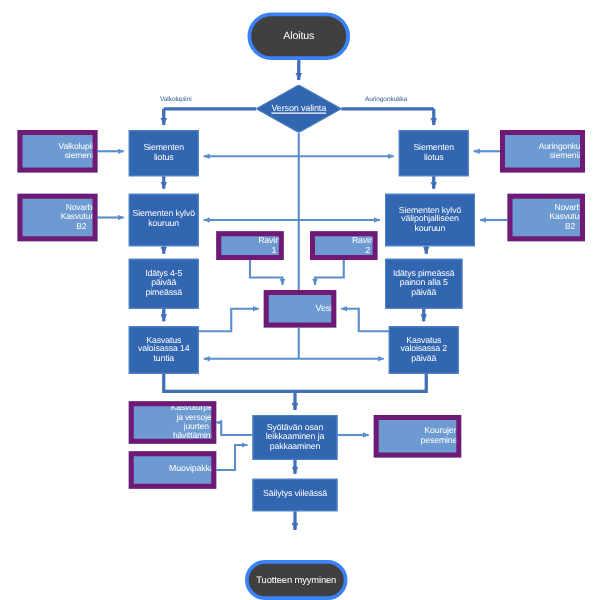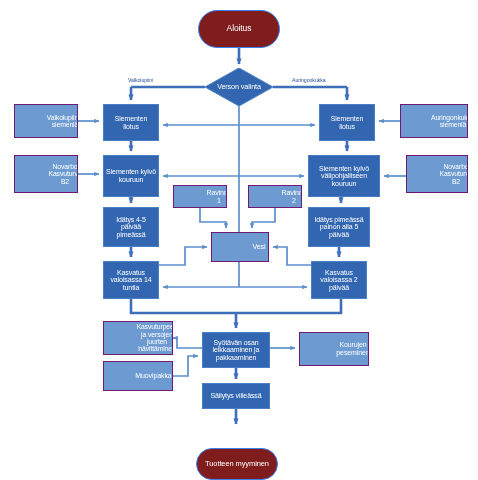--- a/index.html
+++ b/index.html
@@ -37,44 +37,45 @@
     letter-spacing: -0.1px;
     padding: 1px 2px;
     overflow: hidden;
   }
   .node.dark {
     background: #3366b0;
     border: 1px solid #4a7fc6;
   }
   .node.light {
     background: #6d9bd1;
-    border: 1px solid #701a75;
+    border: 4px solid #701a75;
     padding-left: 40px;
   }
   .node.terminator {
-    background: #7f1d1d;
-    border: 1px solid #3b82f6;
+    background: #404040;
+    border: 3px solid #3b82f6;
     border-radius: 22px;
   }
   .node.decision {
     background: transparent;
     border: none;
   }
   .decision-shape {
     position: absolute;
     left: 0;
     top: 0;
     width: 100%;
     height: 100%;
   }
   .decision-label {
     position: relative;
     z-index: 2;
     width: 100%;
     text-align: center;
+    text-decoration: underline;
   }
   .edge-label {
     position: absolute;
     color: #2f5597;
     font-size: 5.2px;
     letter-spacing: -0.05px;
     white-space: nowrap;
   }
 </style>
 </head>

